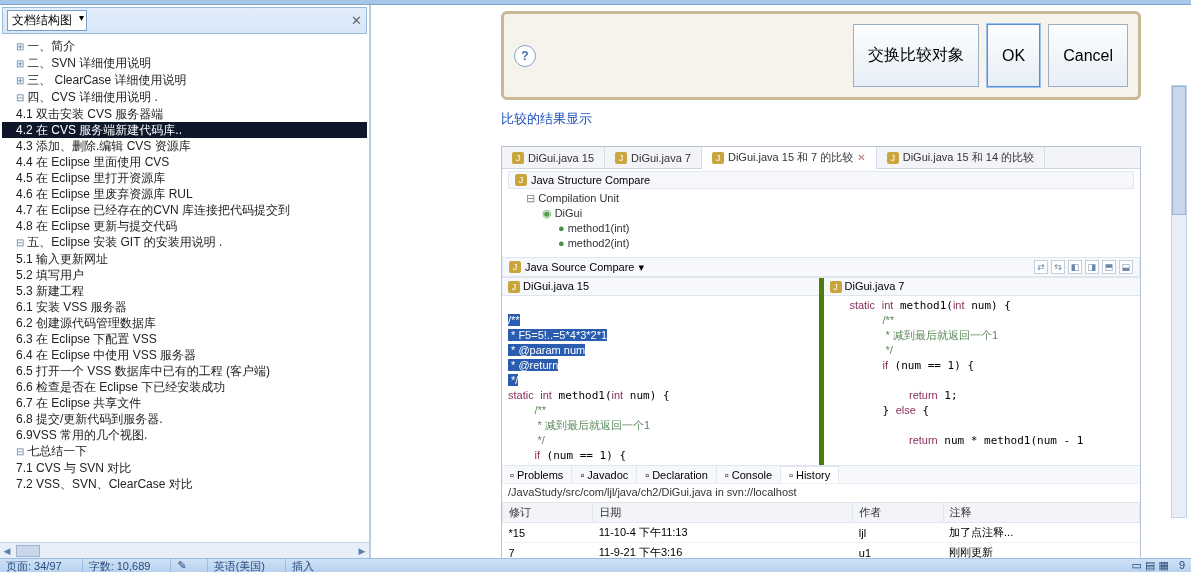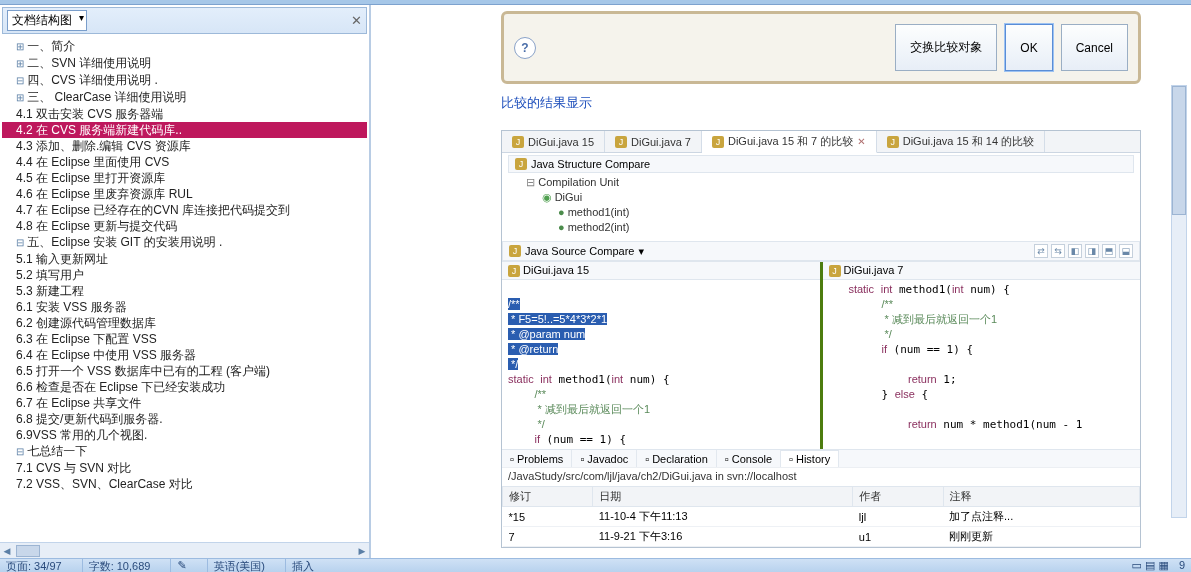--- a/index.html
+++ b/index.html
@@ -10,48 +10,48 @@
 .sidebar-header { background: linear-gradient(#e3eefb,#d7e6f7); border: 1px solid #9db9d9; margin: 2px 2px 0 2px; padding: 2px 4px; display: flex; align-items: center; }
 .sidebar-header .combo { border: 1px solid #7a9ecb; background: #fff; padding: 1px 14px 1px 4px; position: relative; font-size: 12px; }
 .sidebar-header .combo::after { content: "▾"; position: absolute; right: 2px; top: 1px; font-size: 10px; }
 .sidebar-header .x { margin-left: auto; font-size: 13px; color: #666; cursor: pointer; }
 .tree { flex: 1; overflow: auto; padding: 4px 2px; font-size: 12px; line-height: 16px; color: #222; }
 .tree ul { list-style: none; }
 .tree li { padding: 0 0 0 14px; white-space: nowrap; }
 .tree .node::before { content: "⊞ "; color: #5b7fa6; font-size: 10px; }
 .tree .node.open::before { content: "⊟ "; }
 .tree .leaf::before { content: ""; }
-.tree .selected { background: #be185d; color: #fff; }
+.tree .selected { background: #0f172a; color: #fff; }
 .hscroll { height: 16px; background: #e7eef7; border-top: 1px solid #c2d4ea; display: flex; align-items: center; }
 .hscroll .thumb { width: 24px; height: 12px; background: #c8d7ea; border: 1px solid #9cb4d2; margin-left: 2px; }
 .hscroll .arrow { width: 14px; height: 14px; display:flex;align-items:center;justify-content:center;color:#5b7fa6;font-size:9px; }
 .content { flex: 1; background: #fff; overflow: auto; position: relative; padding-right: 20px; }
 .dialog { margin: 6px 30px 10px 130px; border: 3px solid #c9b895; border-radius: 6px; background: #f5f3ec; padding: 10px; display: flex; align-items: center; gap: 10px; }
 .dialog .q { width: 22px; height: 22px; border: 1px solid #8aa2c8; border-radius: 50%; display: flex; align-items: center; justify-content: center; color: #4a6ea9; font-weight: bold; background:#fff; }
 .dialog .btns { margin-left: auto; display: flex; gap: 8px; }
-.dialog button { padding: 14px 14px; border: 1px solid #9aaec4; background: linear-gradient(#fdfefe,#e7eef7); font-size: 12px; }
+.dialog button { padding: 20px 14px; border: 1px solid #9aaec4; background: linear-gradient(#fdfefe,#e7eef7); font-size: 16px; }
 .dialog button.primary { border-color:#5a8dd6; box-shadow:0 0 0 1px #9cc2f2; }
 .section-title { color: #1e4fbc; font-size: 13px; margin: 4px 30px 18px 130px; }
 .eclipse { margin: 0 30px 8px 130px; border: 1px solid #b5c3d2; background: #fff; }
 .etabs { display: flex; background: #f2f4f7; border-bottom: 1px solid #ccd6e2; font-size: 11px; }
 .etabs .t { padding: 3px 10px; border-right: 1px solid #d4dde8; display: flex; align-items: center; gap: 4px; color: #333; }
 .etabs .t.active { background: #fff; border-bottom: 1px solid #fff; margin-bottom: -1px; }
 .etabs .t .close { color:#b07070;font-size:10px; }
 .jicon { display:inline-block; width:12px; height:12px; background:#c9a53e; color:#fff; font-size:9px; line-height:12px; text-align:center; border-radius:2px; }
 .struct { padding: 2px 6px; }
 .struct-h { background:#f6f8fb; border:1px solid #dfe6ee; padding:2px 6px; font-size:11px; display:flex; align-items:center; gap:4px; }
 .struct-tree { padding: 2px 0 4px 18px; font-size: 11px; line-height: 15px; color: #333; }
 .struct-tree .m::before { content:"● "; color:#4c8c4c; }
 .struct-tree .c::before { content:"◉ "; color:#50a050; }
 .struct-tree .u::before { content:"⊟ "; color:#888; }
 .src-h { background:#f6f8fb; border:1px solid #dfe6ee; padding:2px 6px; font-size:11px; display:flex; align-items:center; gap:4px; }
 .src-h .tools { margin-left:auto; display:flex; gap:3px; }
 .src-h .tools span { width:14px;height:14px;border:1px solid #c5d0dc;background:#fff;font-size:9px;display:flex;align-items:center;justify-content:center;color:#6a88a8; }
 .diff { display: flex; border-top: 1px solid #dfe6ee; }
-.diff-pane { flex: 1; border-right: 3px solid #4d7c0f; font-size: 11px; }
+.diff-pane { flex: 1; border-right: 5px solid #4d7c0f; font-size: 11px; }
 .diff-pane:last-child { border-right: none; }
 .diff-head { background:#f6f8fb; padding:2px 6px; border-bottom:1px solid #dfe6ee; }
 .code { font-family: Consolas, monospace; font-size: 11px; padding: 2px 6px; line-height: 15px; white-space: pre; overflow: hidden; }
 .code .hl { background:#2a5db0; color:#fff; display:inline; }
 .code .cmt { color:#5a8a5a; }
 .code .kw { color:#8a2f5e; font-weight: normal; }
 .code .typ { color:#8a2f5e; }
 .bottom-tabs { display:flex; background:#f6f8fb; border-top:1px solid #dfe6ee; font-size:11px; }
 .bottom-tabs .t { padding:2px 8px; border-right:1px solid #e2e8ef; display:flex;align-items:center;gap:3px; }
 .bottom-tabs .t.active { background:#fff; border-top:1px solid #dfe6ee; }
@@ -74,22 +74,22 @@
 <div class="main">
   <div class="sidebar">
     <div class="sidebar-header">
       <div class="combo">文档结构图</div>
       <div class="x">✕</div>
     </div>
     <div class="tree" id="tree">
         <ul>
           <li class="node">一、简介</li>
           <li class="node">二、SVN 详细使用说明</li>
+          <li class="node">三、 ClearCase 详细使用说明</li>
           <li class="node open">四、CVS 详细使用说明 .</li>
-          <li class="node">三、 ClearCase 详细使用说明</li>
           <ul>
             <li class="leaf">4.1 双击安装 CVS 服务器端</li>
             <li class="leaf selected">4.2 在 CVS 服务端新建代码库..</li>
             <li class="leaf">4.3 添加、删除.编辑 CVS 资源库</li>
             <li class="leaf">4.4 在 Eclipse 里面使用 CVS</li>
             <li class="leaf">4.5 在 Eclipse 里打开资源库</li>
             <li class="leaf">4.6 在 Eclipse 里废弃资源库 RUL</li>
             <li class="leaf">4.7 在 Eclipse 已经存在的CVN 库连接把代码提交到</li>
             <li class="leaf">4.8 在 Eclipse 更新与提交代码</li>
           </ul>

